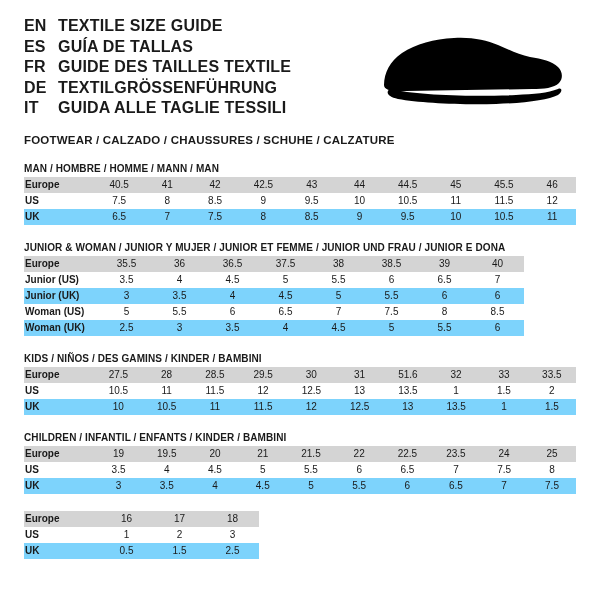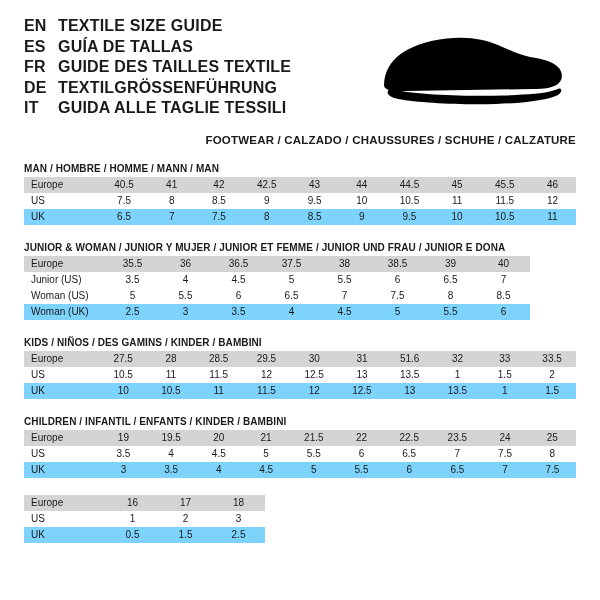--- a/index.html
+++ b/index.html
@@ -57,21 +57,20 @@
     align-items: center;
     justify-content: flex-end;
   }
 
   .section-title {
     font-size: 11.5px;
     font-weight: bold;
     letter-spacing: 0.2px;
     margin-top: 13px;
     margin-bottom: 0;
-    text-align: right;
   }
 
   
   .block {
     margin-top: 17px;
   }
   .block-title {
     font-size: 10px;
     font-weight: bold;
     letter-spacing: 0.1px;
@@ -85,22 +84,23 @@
   table.sizes td {
     height: 16px;
     padding: 0;
     text-align: center;
     vertical-align: middle;
     font-size: 10px;
     color: #1a1a1a;
   }
   table.sizes td.rowlabel {
     text-align: left;
-    padding-left: 7px;
+    padding-left: 1px;
     width: 75px;
+    font-weight: bold;
   }
   table.sizes tr.shade td {
     background: #d4d4d4;
   }
   table.sizes tr.alt td {
     background: #7dd3fc;
   }
   .cell { width: 53px; }
 </style>
 </head>
@@ -209,20 +209,31 @@
             <tr>
               <td class="rowlabel">Junior (US)</td>
               <td class="cell">3.5</td>
               <td class="cell">4</td>
               <td class="cell">4.5</td>
               <td class="cell">5</td>
               <td class="cell">5.5</td>
               <td class="cell">6</td>
               <td class="cell">6.5</td>
               <td class="cell">7</td>
+            </tr>
+            <tr class="alt">
+              <td class="rowlabel">Junior (UK)</td>
+              <td class="cell">3</td>
+              <td class="cell">3.5</td>
+              <td class="cell">4</td>
+              <td class="cell">4.5</td>
+              <td class="cell">5</td>
+              <td class="cell">5.5</td>
+              <td class="cell">6</td>
+              <td class="cell">6</td>
             </tr>
             <tr>
               <td class="rowlabel">Woman (US)</td>
               <td class="cell">5</td>
               <td class="cell">5.5</td>
               <td class="cell">6</td>
               <td class="cell">6.5</td>
               <td class="cell">7</td>
               <td class="cell">7.5</td>
               <td class="cell">8</td>

